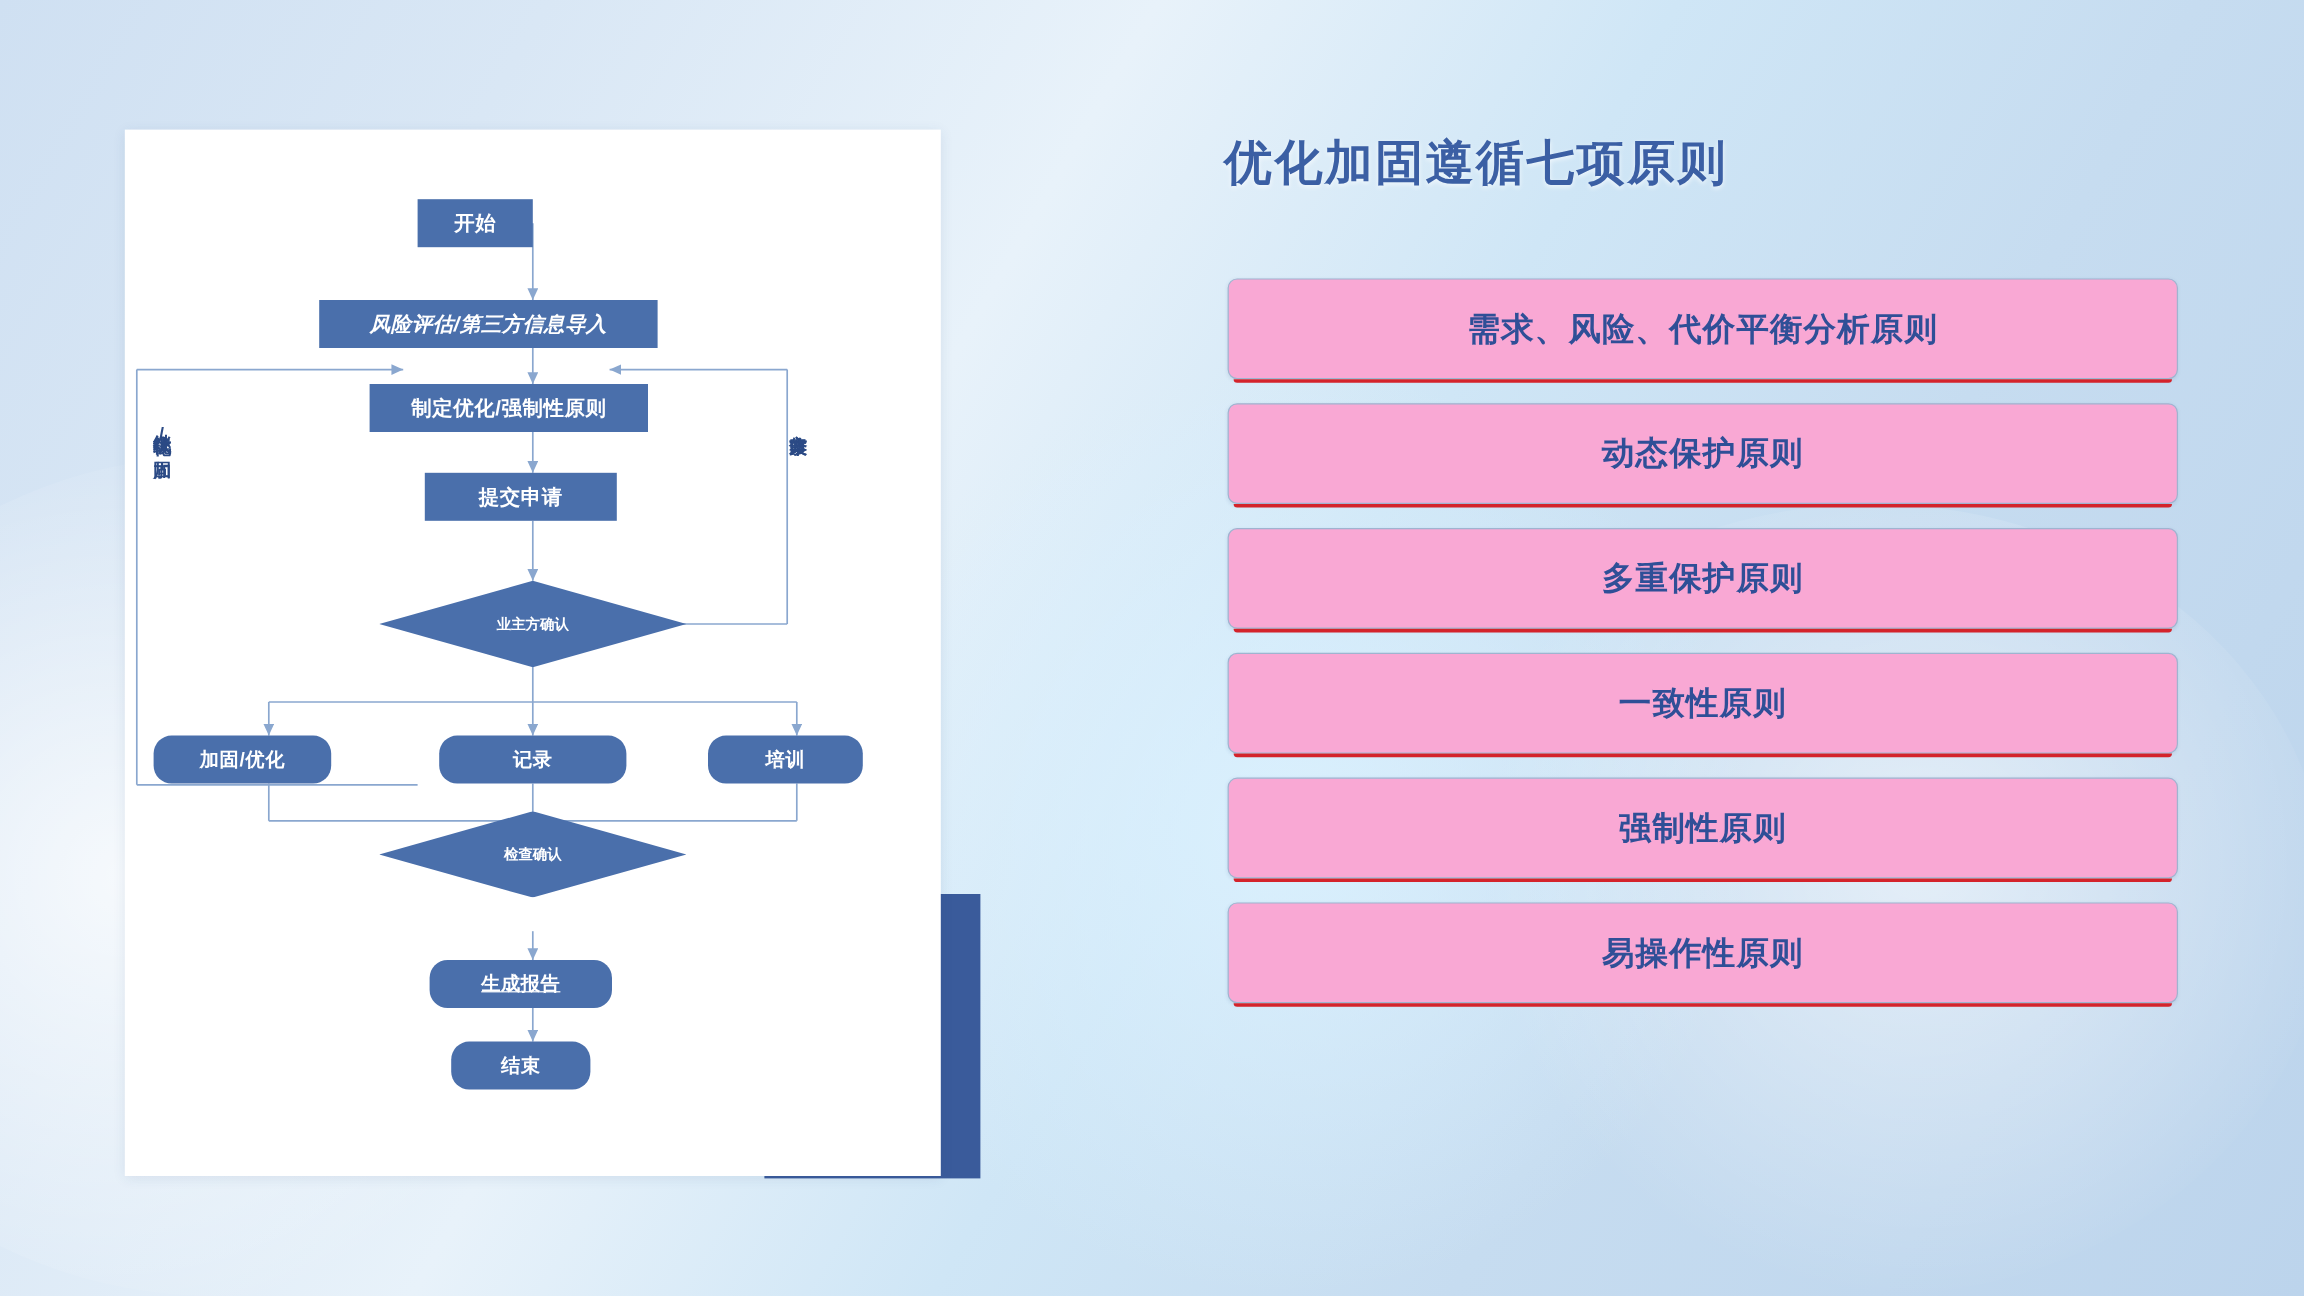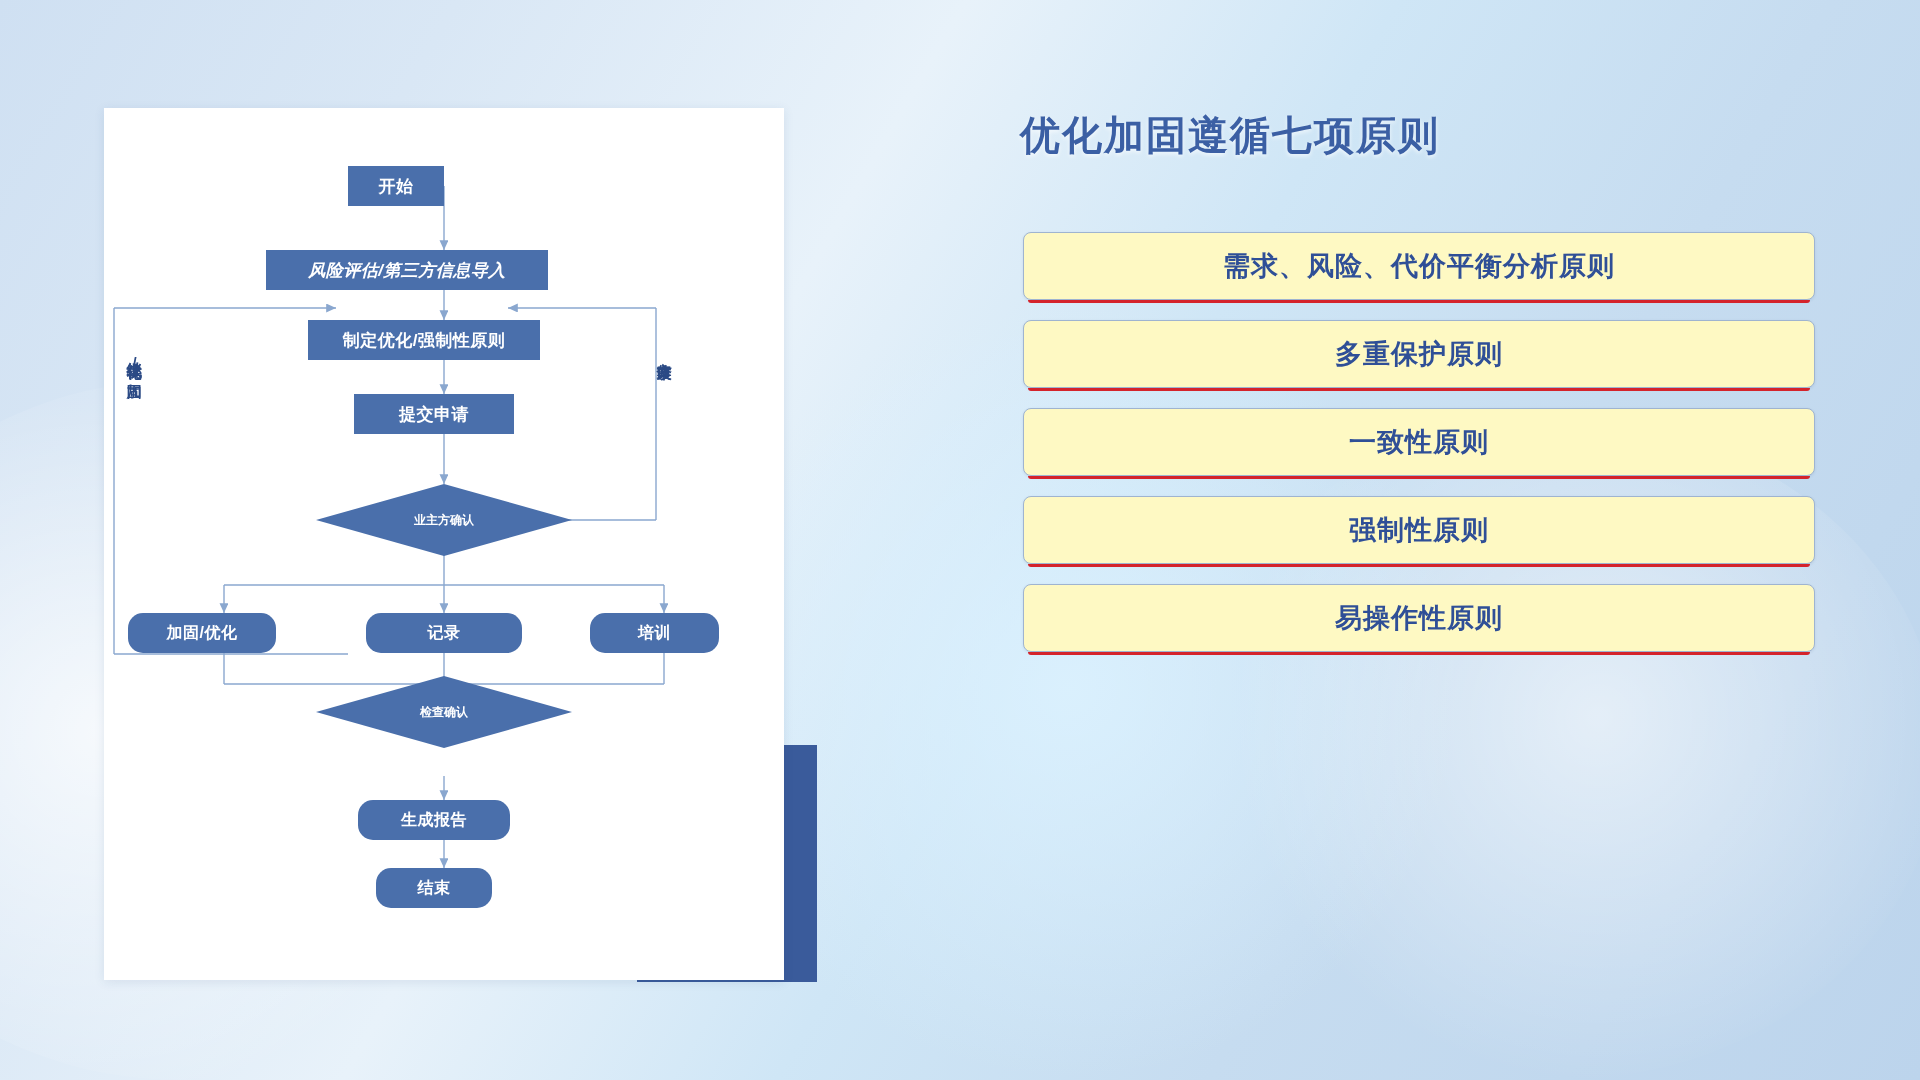--- a/index.html
+++ b/index.html
@@ -109,24 +109,24 @@
     letter-spacing: 2px;
     text-shadow: 0 2px 4px rgba(255,255,255,0.7);
   }
   .principle-list {
     position: absolute;
     left: 1023px; top: 232px;
     width: 792px;
   }
   .principle-item {
     position: relative;
-    height: 68px;
+    height: 84px;
     margin-bottom: 20px;
     box-sizing: border-box;
-    background: #fef9c3;
+    background: #f9a8d4;
     border: 1px solid #9fb4d0;
     border-radius: 8px;
     display: flex;
     align-items: center;
     justify-content: center;
     color: #2f4f97;
     font-size: 27px;
     font-weight: bold;
     letter-spacing: 1px;
     box-shadow: 0 1px 3px rgba(40,70,120,0.10);
@@ -211,30 +211,31 @@
 
   <div class="node small" style="left:262px; top:505px; width:156px; height:40px;">记录</div>
 
   <div class="node small" style="left:486px; top:505px; width:129px; height:40px;">培训</div>
 
   <div class="diamond-wrap" style="left:212px; top:568px; width:256px; height:72px;">
     <div class="diamond-shape"></div>
     <span class="diamond-label">检查确认</span>
   </div>
 
-  <div class="node small" style="left:254px; top:692px; width:152px; height:40px;">生成报告</div>
+  <div class="node small" style="left:254px; top:692px; width:152px; height:40px;text-decoration:underline;">生成报告</div>
 
   <div class="node small" style="left:272px; top:760px; width:116px; height:40px;">结束</div>
 
   <div class="side-label" style="left:22px; top:242px; height:150px;">继续优化/加固</div>
 
   <div class="side-label" style="left:552px; top:242px; height:110px;">方案修改</div>
 </div>
 
 <div class="right-title">优化加固遵循七项原则</div>
 
 <div class="principle-list">
   <div class="principle-item">需求、风险、代价平衡分析原则</div>
+  <div class="principle-item">动态保护原则</div>
   <div class="principle-item">多重保护原则</div>
   <div class="principle-item">一致性原则</div>
   <div class="principle-item">强制性原则</div>
   <div class="principle-item">易操作性原则</div>
 </div>
 
 </body></html>

